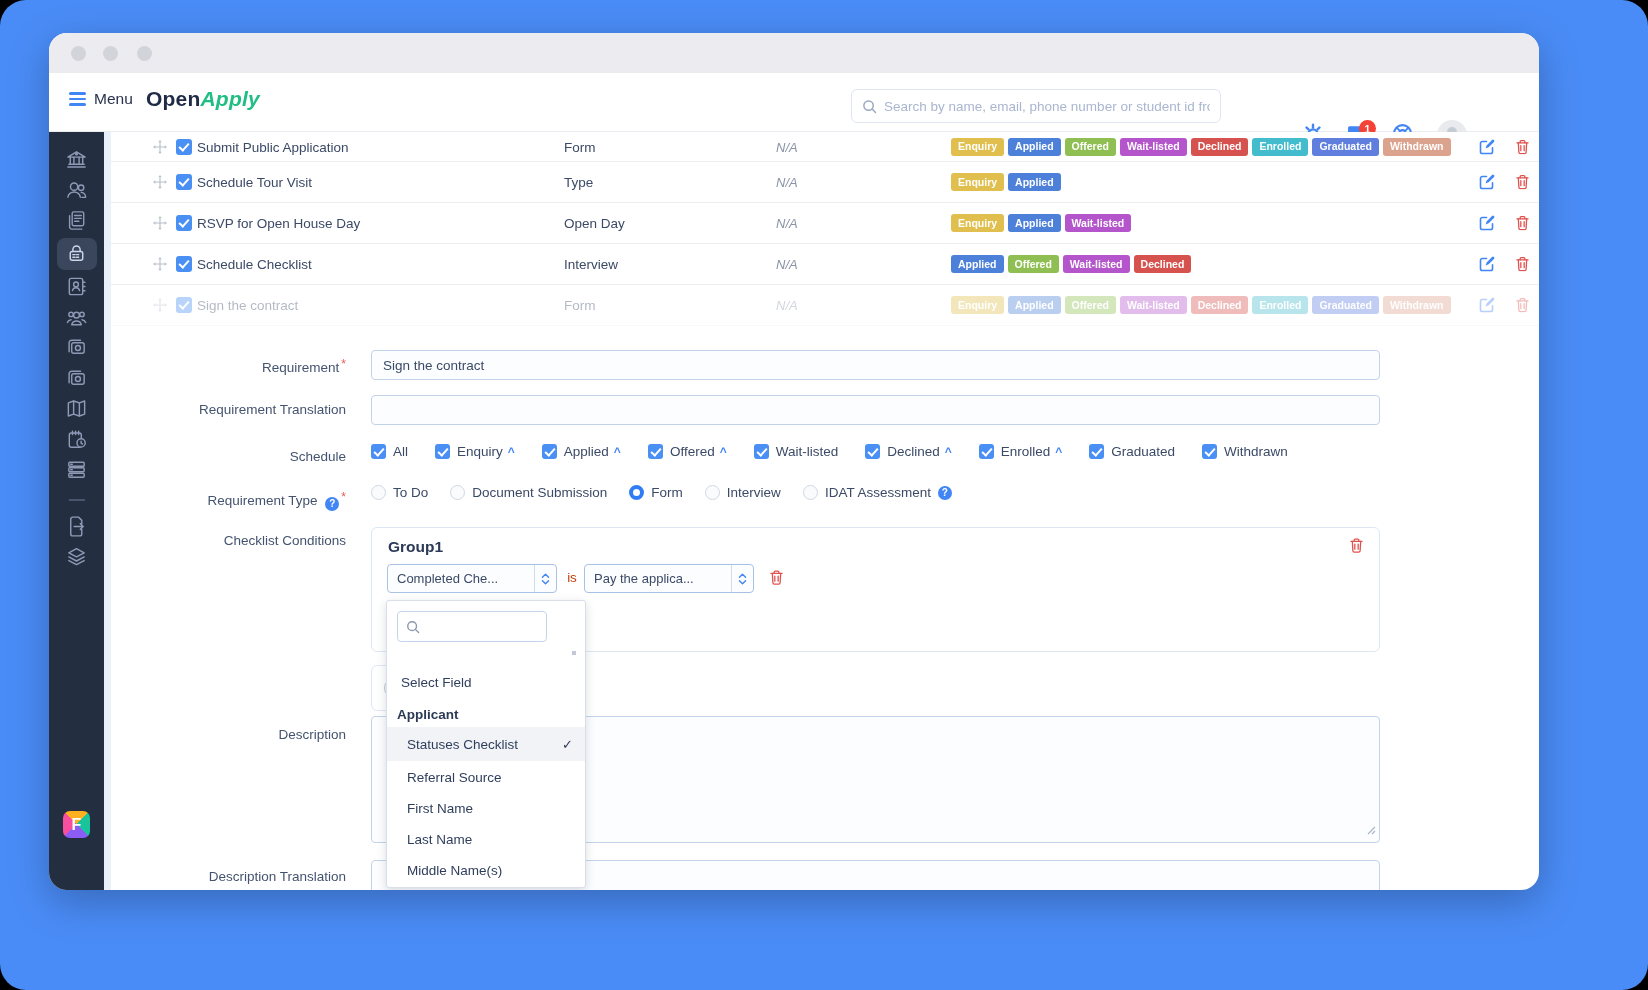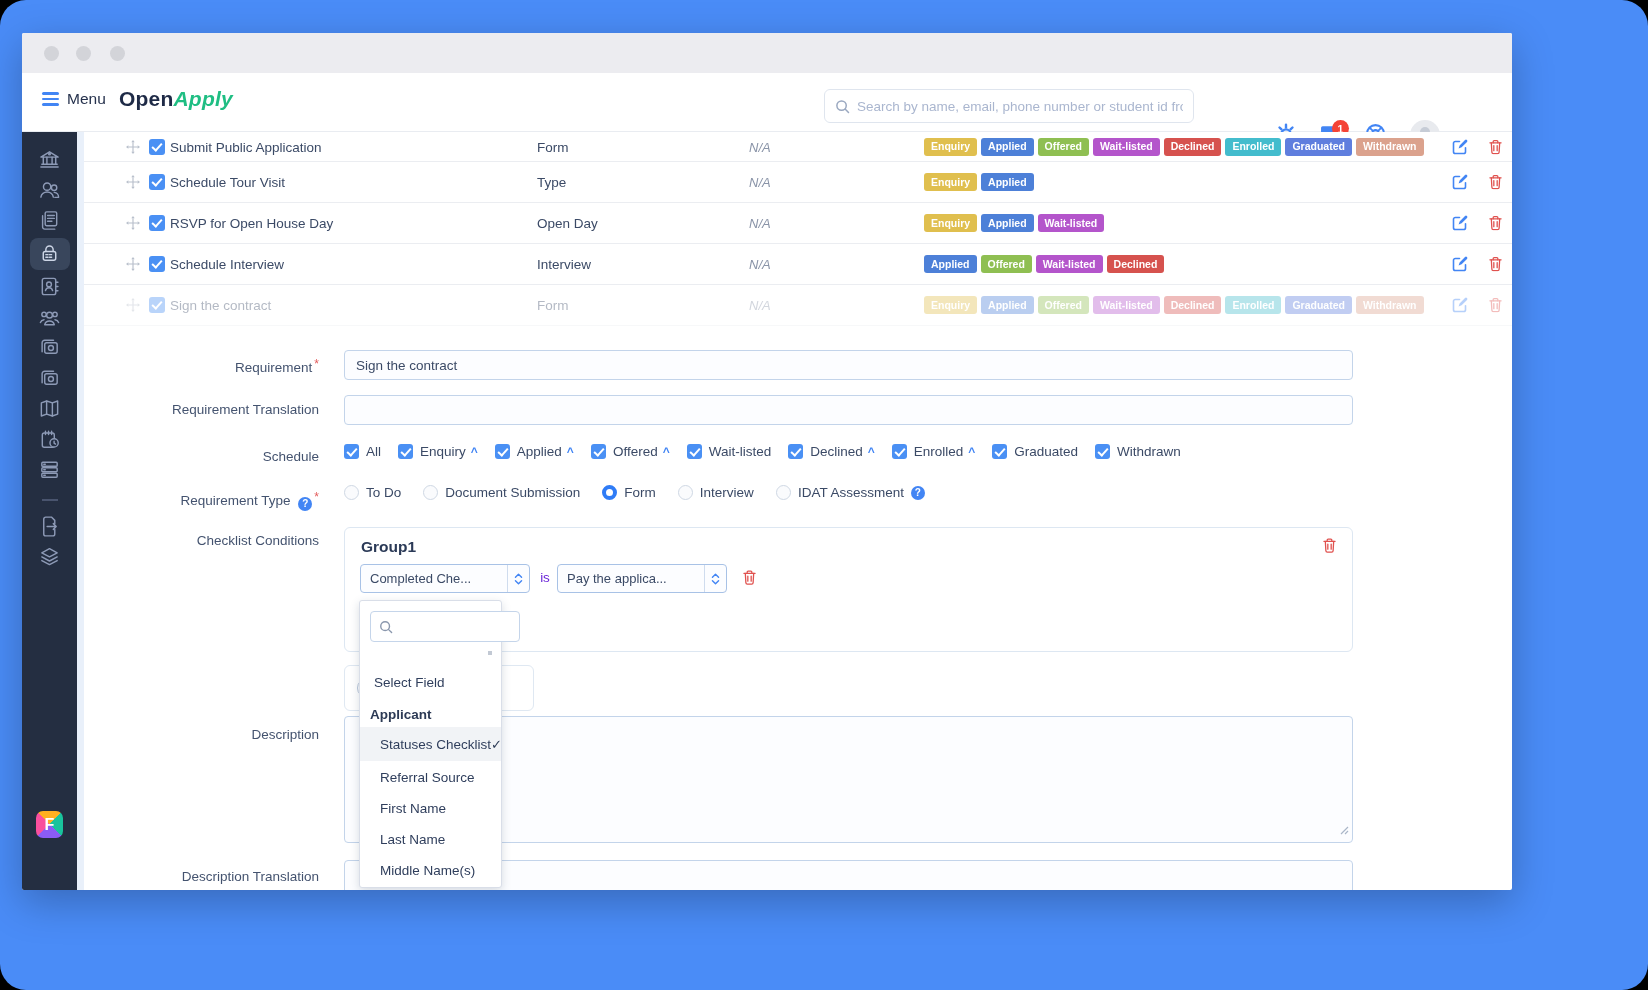--- a/index.html
+++ b/index.html
@@ -1,21 +1,21 @@
 <!DOCTYPE html>
 <html><head>
 <meta charset="utf-8">
 <style>
   * { margin:0; padding:0; box-sizing:border-box; }
   html,body { width:1648px; height:990px; background:#000; overflow:hidden;
     font-family:"Liberation Sans","DejaVu Sans",sans-serif; }
   .bg { position:absolute; inset:0; background:#4a8cf7; border-radius:26px; }
 
-  .window { position:absolute; left:22px; top:33px; width:1490px; height:857px;
-    background:#fff; border-radius:2px; overflow:hidden; box-shadow:0 12px 40px rgba(0,0,0,.25); }
+  .window { position:absolute; left:49px; top:33px; width:1490px; height:857px;
+    background:#fff; border-radius:18px; overflow:hidden; box-shadow:0 12px 40px rgba(0,0,0,.25); }
 
   
   .titlebar { position:absolute; left:0; top:0; right:0; height:40px; background:#ececf0; }
   .dot { position:absolute; top:13px; width:15px; height:15px; border-radius:50%; background:#d3d4d9; }
 
   
   .navbar { position:absolute; left:0; top:40px; right:0; height:59px; background:#fff; border-bottom:1px solid #e9ecf1; }
   .menu-btn { position:absolute; left:20px; top:17px; display:flex; align-items:center; gap:8px; cursor:pointer; }
   .hamburger { display:flex; flex-direction:column; gap:3px; }
   .hamburger span { width:17px; height:2.6px; background:#4285f4; border-radius:2px; }
@@ -78,33 +78,33 @@
   .opt-l { font-size:13.5px; color:#3b4a66; white-space:nowrap; }
   .caret { color:#4285f4; font-weight:bold; font-size:12px; margin-left:-2px; vertical-align:2px; cursor:pointer; }
 
   .groupbox { position:absolute; left:322px; top:494px; width:1009px; height:125px; border:1px solid #dde7f2; border-radius:6px; background:#fff; }
   .group-title { position:absolute; left:16px; top:10px; font-size:15.5px; font-weight:bold; color:#2b3a57; }
   .group-del { position:absolute; right:16px; top:10px; display:flex; cursor:pointer; }
   .sel { position:absolute; top:36px; height:29px; width:170px; border:1px solid #a8c2e6; border-radius:4px; background:#fcfdff;
     display:flex; align-items:center; cursor:pointer; }
   .sel-txt { flex:1; font-size:13px; color:#3b4a66; padding:0 9px; white-space:nowrap; overflow:hidden; }
   .sel-spin { width:22px; align-self:stretch; border-left:1px solid #cfdcee; display:flex; align-items:center; justify-content:center; }
-  .cond-is { position:absolute; left:190px; top:42px; width:20px; text-align:center; font-size:13.5px; color:#6d28d9; }
+  .cond-is { position:absolute; left:190px; top:42px; width:20px; text-align:center; font-size:13.5px; color:#c2410c; }
   .cond-del { position:absolute; left:398px; top:42px; display:flex; cursor:pointer; }
 
   .add-btn { position:absolute; left:322px; top:632px; width:190px; height:46px; border:1px solid #dfe8f2; border-radius:6px;
     background:#fff; display:flex; align-items:center; padding-left:12px; cursor:pointer; }
   .add-circle { width:20px; height:20px; border-radius:50%; border:1.5px solid #b9c6da; position:relative; }
 
   .dtextarea { position:absolute; left:322px; top:683px; width:1009px; height:127px; border:1px solid #c3d4ea;
     border-radius:4px; background:#fcfdff; }
   .resize-h { position:absolute; right:3px; bottom:3px; }
 
   
-  .panel { position:absolute; left:337px; top:567px; width:143px; height:288px; background:#fff;
+  .panel { position:absolute; left:337px; top:567px; width:200px; height:288px; background:#fff;
     border:1px solid #d9dee8; border-radius:3px; box-shadow:0 3px 10px rgba(40,60,90,.18); z-index:50; }
   .panel-search { position:absolute; left:10px; top:10px; width:150px; height:31px; border:1px solid #c5d5ea; border-radius:4px;
     display:flex; align-items:center; padding:0 8px; gap:6px; background:#fff; }
   .panel-search input { border:none; outline:none; width:100%; font-size:13px; color:#3b4a66; font-family:inherit; }
   .scroll-dot { position:absolute; right:9px; top:50px; width:4px; height:4px; background:#c2c9d4; }
   .dd-item { position:absolute; left:0; right:0; height:27px; display:flex; align-items:center; padding:0 12px 0 14px;
     font-size:13.5px; color:#2f3e5c; cursor:pointer; white-space:nowrap; }
   .dd-group { position:absolute; left:0; right:0; height:24px; display:flex; align-items:center; padding:0 10px;
     font-size:13.5px; font-weight:bold; color:#2c3a55; }
   .dd-sub { padding-left:20px; }
@@ -436,21 +436,21 @@
             <g stroke="#b8bfcb" stroke-width="1.3" fill="#b8bfcb" stroke-linecap="round">
               <path d="M8 3v10M3 8h10"></path>
               <path d="M8 0l1.9 2.7H6.1z" stroke="none"></path>
               <path d="M8 16l1.9-2.7H6.1z" stroke="none"></path>
               <path d="M0 8l2.7-1.9v3.8z" stroke="none"></path>
               <path d="M16 8l-2.7-1.9v3.8z" stroke="none"></path>
             </g>
           </svg>
         </span>
         <span class="cbx"></span>
-        <span class="c-name">Schedule Interview</span>
+        <span class="c-name">Schedule Checklist</span>
         <span class="c-type">Interview</span>
         <span class="c-na">N/A</span>
         <span class="c-badges">
           <span class="badge" style="background: rgb(77, 128, 216);">Applied</span>
           <span class="badge" style="background: rgb(143, 191, 82);">Offered</span>
           <span class="badge" style="background: rgb(180, 85, 203);">Wait-listed</span>
           <span class="badge" style="background: rgb(214, 82, 78);">Declined</span>
         </span>
         <span class="c-edit">
           <svg width="16" height="16" viewBox="0 0 16 16" fill="none" stroke="#4285f4" stroke-width="1.6" stroke-linecap="round">
@@ -510,21 +510,21 @@
       </div>
     </div>
 
   <div class="flabel" style="top:324px"><span>Requirement</span><span class="req-star">*</span></div>
   <div class="finput" style="top:317px">Sign the contract</div>
 
   <div class="flabel" style="top:369px">Requirement Translation</div>
   <div class="finput" style="top:362px"></div>
 
   <div class="flabel" style="top:416px">Schedule</div>
-  <div class="optrow" style="top:411px; gap:17px" id="status-options">
+  <div class="optrow" style="top:411px; gap:27px" id="status-options">
       <span class="opt">
         <span class="cbx cbx-sm"></span>
         <span class="opt-l">All</span>
       </span>
       <span class="opt">
         <span class="cbx cbx-sm"></span>
         <span class="opt-l">Enquiry</span>
         <span class="caret">^</span>
       </span>
       <span class="opt">

